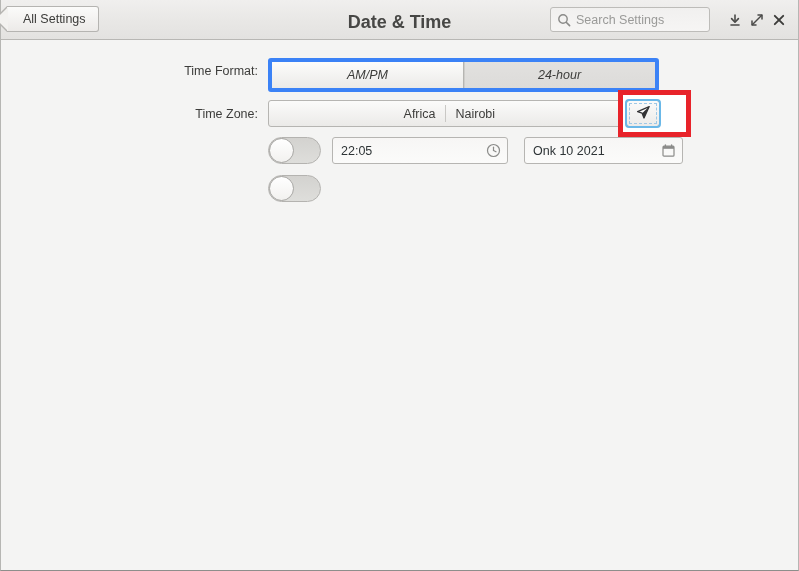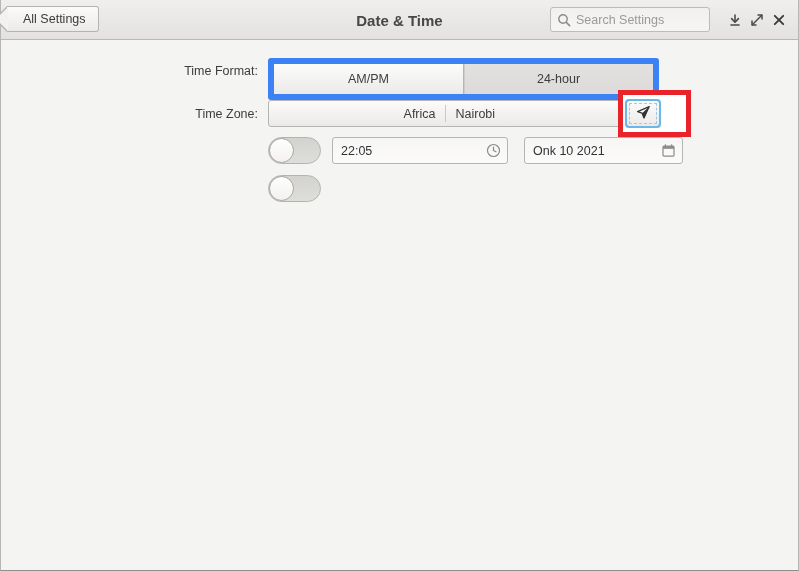--- a/index.html
+++ b/index.html
@@ -84,21 +84,21 @@
     z-index: 2;
     white-space: nowrap;
   }
 
   .hb-title {
     position: absolute;
     left: 0;
     right: 0;
     top: 12px;
     text-align: center;
-    font-size: 15px;
+    font-size: 18px;
     font-weight: bold;
     color: #474745;
     pointer-events: none;
   }
 
   .hb-right {
     position: absolute;
     right: 8px; top: 7px;
     display: flex;
     align-items: center;
@@ -146,25 +146,26 @@
     text-align: right;
     font-size: 12.5px;
     color: #3d3d3b;
     white-space: nowrap;
   }
 
   
   .segmented {
     position: absolute;
     display: flex;
-    height: 42px;
-    box-sizing: border-box;
-    border: 6px solid #3b82f6;
+    height: 34px;
+    box-sizing: border-box;
+    border: 4px solid #3b82f6;
     border-radius: 3px;
     overflow: hidden;
+    font-style: italic;
   }
   .segment {
     flex: 1 1 0;
     display: flex;
     align-items: center;
     justify-content: center;
     font-size: 12.5px;
     color: #3d3d3b;
     cursor: default;
     background: linear-gradient(to bottom, #fcfcfb 0%, #ebeae8 100%);

